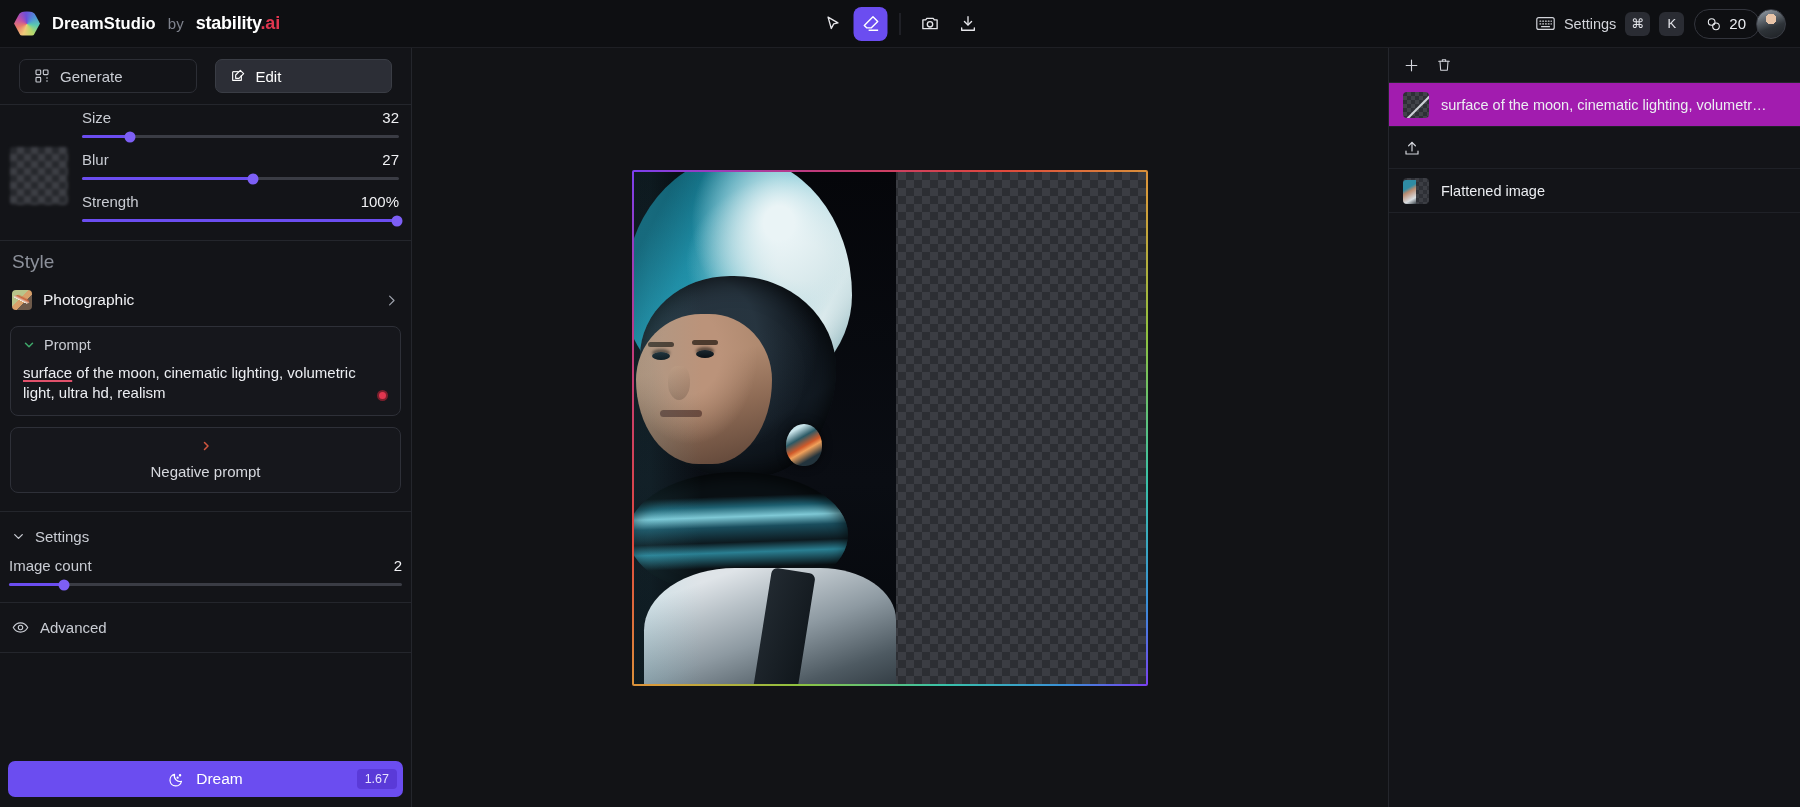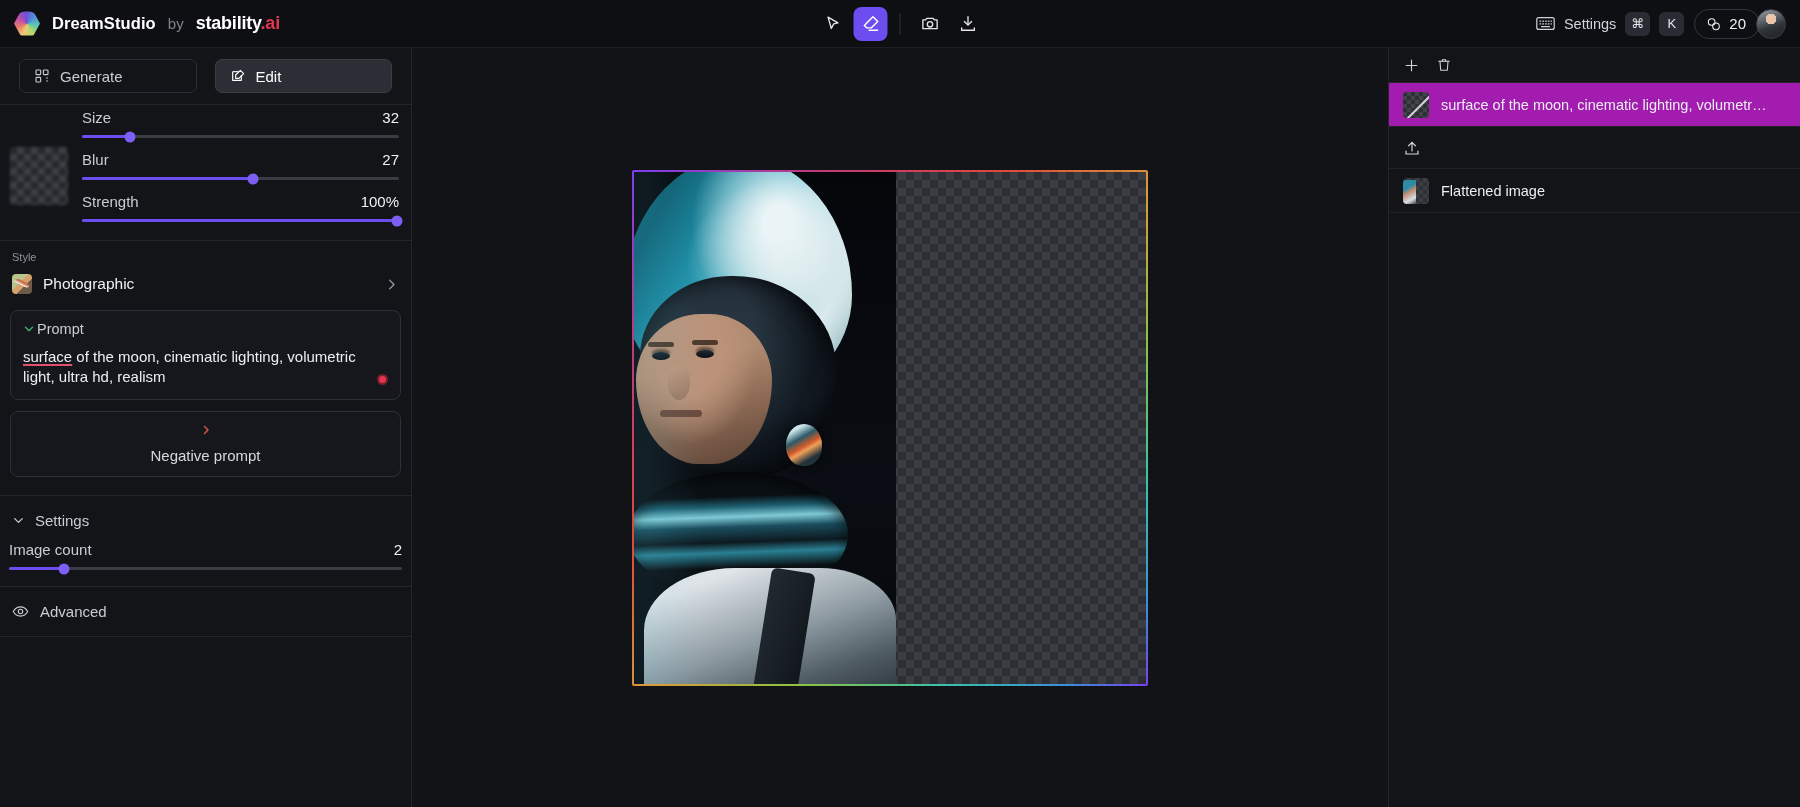--- a/index.html
+++ b/index.html
@@ -115,42 +115,42 @@
   }
   .slider-label-row .val { color:#f0f1f4; }
   .track { position:relative; height:3px; background:#3a3c44; border-radius:2px; }
   .track .fill { position:absolute; left:0; top:0; bottom:0; background:#6b4df0; border-radius:2px; }
   .track .knob {
     position:absolute; top:50%; width:11px; height:11px; border-radius:50%;
     background:#7d5ff5; transform:translate(-50%,-50%);
   }
 
   .style-wrap { padding:10px 12px 12px; }
-  .style-label { font-size:11px; color:#8c909a; margin-bottom:11px; }
+  .style-label { font-size:19px; color:#8c909a; margin-bottom:17px; }
   .style-row {
     display:flex; align-items:center; gap:11px; cursor:pointer;
   }
   .style-thumb {
     width:20px; height:20px; border-radius:4px; flex:0 0 20px;
     background:linear-gradient(135deg,#b9c48a 0 42%,#d8a06a 42% 62%,#6e5a4a 62%);
     position:relative; overflow:hidden;
   }
   .style-thumb::after {
     content:""; position:absolute; left:3px; top:4px; width:13px; height:11px;
     background:linear-gradient(45deg,transparent 40%,#f2efe6 42%,#c8643c 60%,transparent 72%);
     transform:rotate(-18deg);
   }
   .style-name { flex:1; font-size:15.5px; color:#f0f1f4; }
   .chev-right { color:#9ca0aa; font-size:16px; }
 
   .prompt-box {
     margin:4px 10px 0; border:1px solid #2e3038; border-radius:8px;
     background:#16171c; padding:10px 12px 12px;
   }
-  .prompt-head { display:flex; align-items:center; gap:2px; margin-bottom:10px; }
+  .prompt-head { display:flex; align-items:center; gap:9px; margin-bottom:10px; }
   .chev-green { color:#3fa86a; font-size:12px; }
   .prompt-head-label { color:#c9ccd3; font-size:14.5px; }
   .prompt-text-row { display:flex; align-items:flex-end; gap:10px; }
   .prompt-text {
     flex:1; font-size:15px; line-height:20px; color:#eceef2;
   }
   .misspell {
     text-decoration:underline; text-decoration-color:#e0516b;
     text-decoration-style:solid; text-decoration-thickness:1.5px;
     text-underline-offset:2px;
@@ -538,20 +538,31 @@
       <div class="advanced-row">
         <svg width="17" height="17" viewBox="0 0 24 24" fill="none" stroke="currentColor" stroke-width="1.6">
             <path d="M1.8 12S5.5 5.5 12 5.5 22.2 12 22.2 12 18.5 18.5 12 18.5 1.8 12 1.8 12z"></path>
             <circle cx="12" cy="12" r="3.1"></circle>
           </svg>
         <span>Advanced</span>
       </div>
 
       <div class="divider"></div>
 
+      <div class="dream-wrap">
+        <div class="dream-btn">
+          <svg width="17" height="17" viewBox="0 0 24 24" fill="none" stroke="currentColor" stroke-width="1.7" stroke-linecap="round" stroke-linejoin="round">
+              <path d="M19 14.5A8 8 0 0 1 9.2 4.8 8.2 8.2 0 1 0 19 14.5z"></path>
+              <circle cx="17" cy="6" r="0.9" fill="currentColor"></circle>
+              <circle cx="13.6" cy="9.4" r="0.7" fill="currentColor"></circle>
+            </svg>
+          <span>Dream</span>
+          <span class="dream-cost">1.67</span>
+        </div>
+      </div>
 
     </div>
 
     <div class="canvas">
       <div class="artboard">
         <div class="artboard-inner">
           <div class="astro">
             <div class="bg"></div>
             <div class="helmet-dome"></div>
             <div class="visor"></div>

